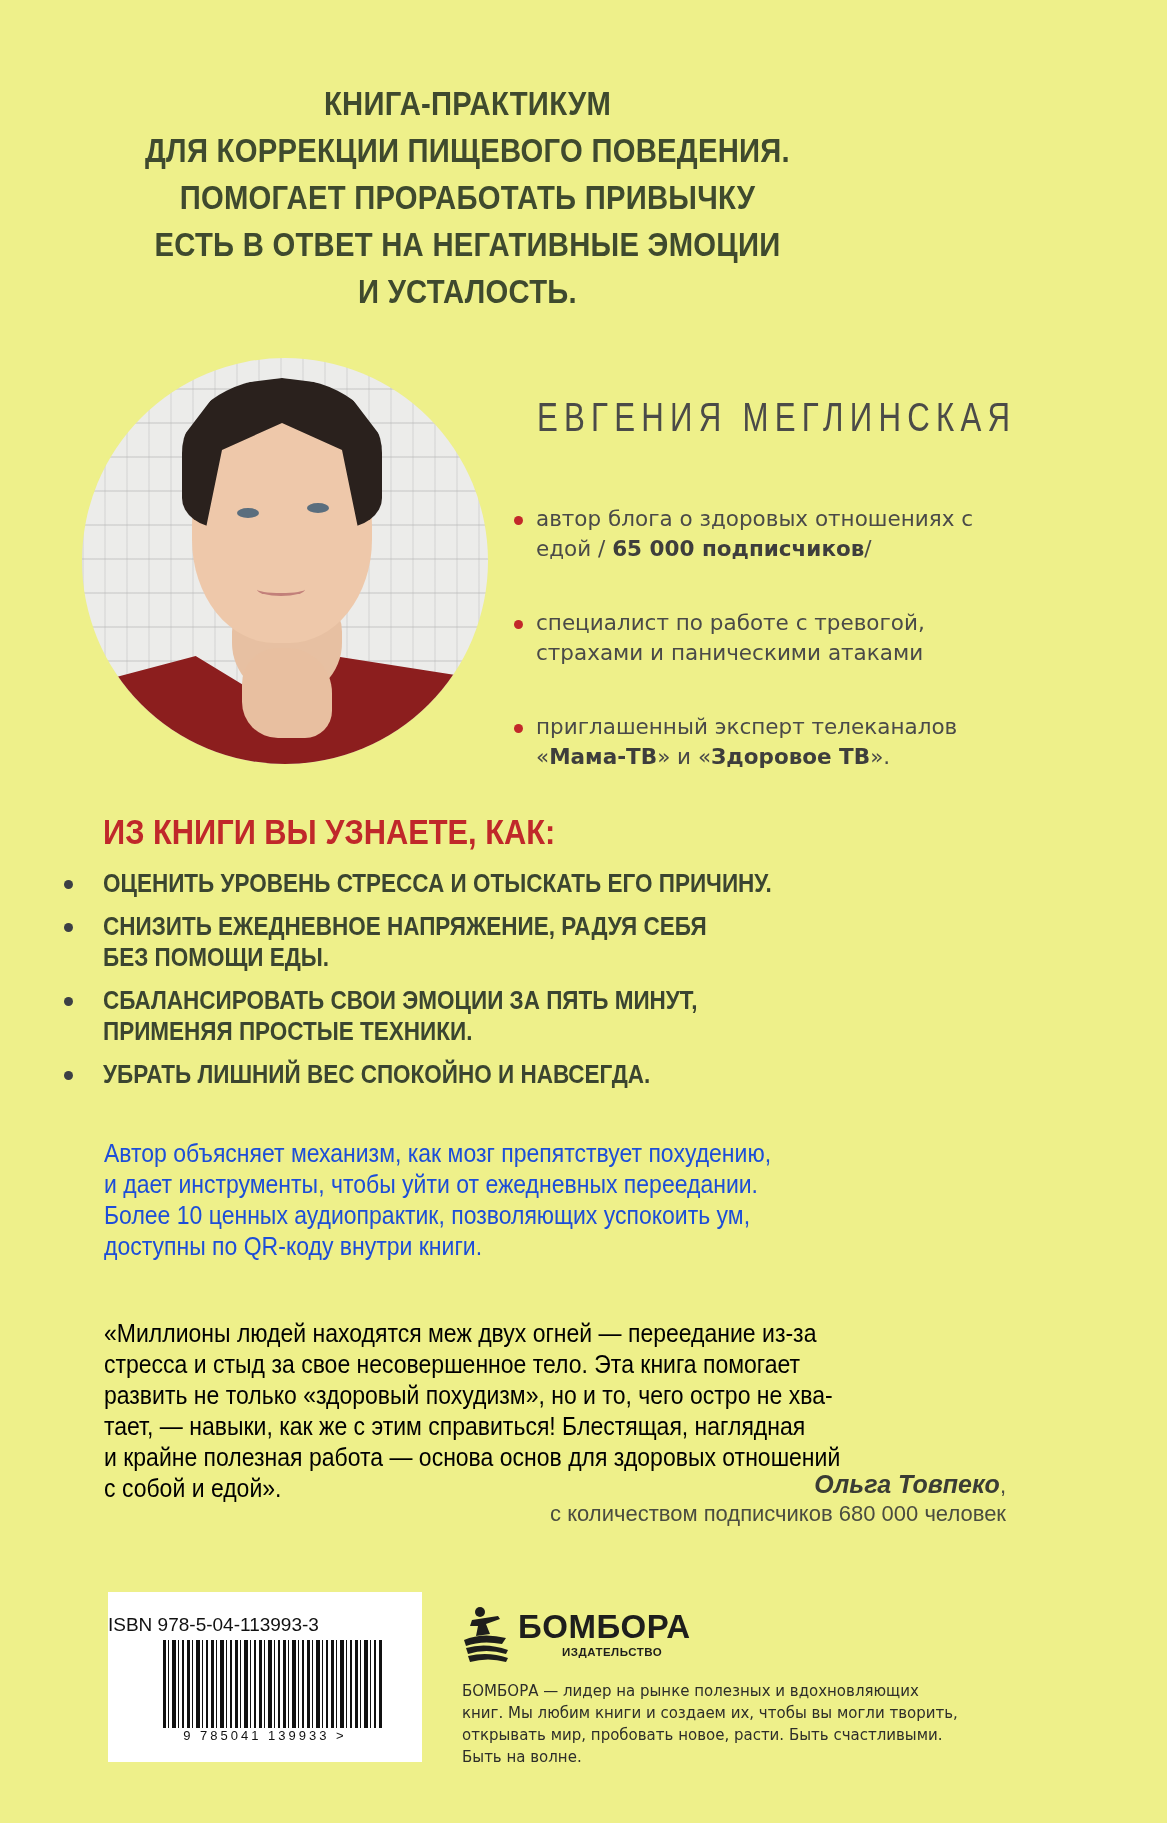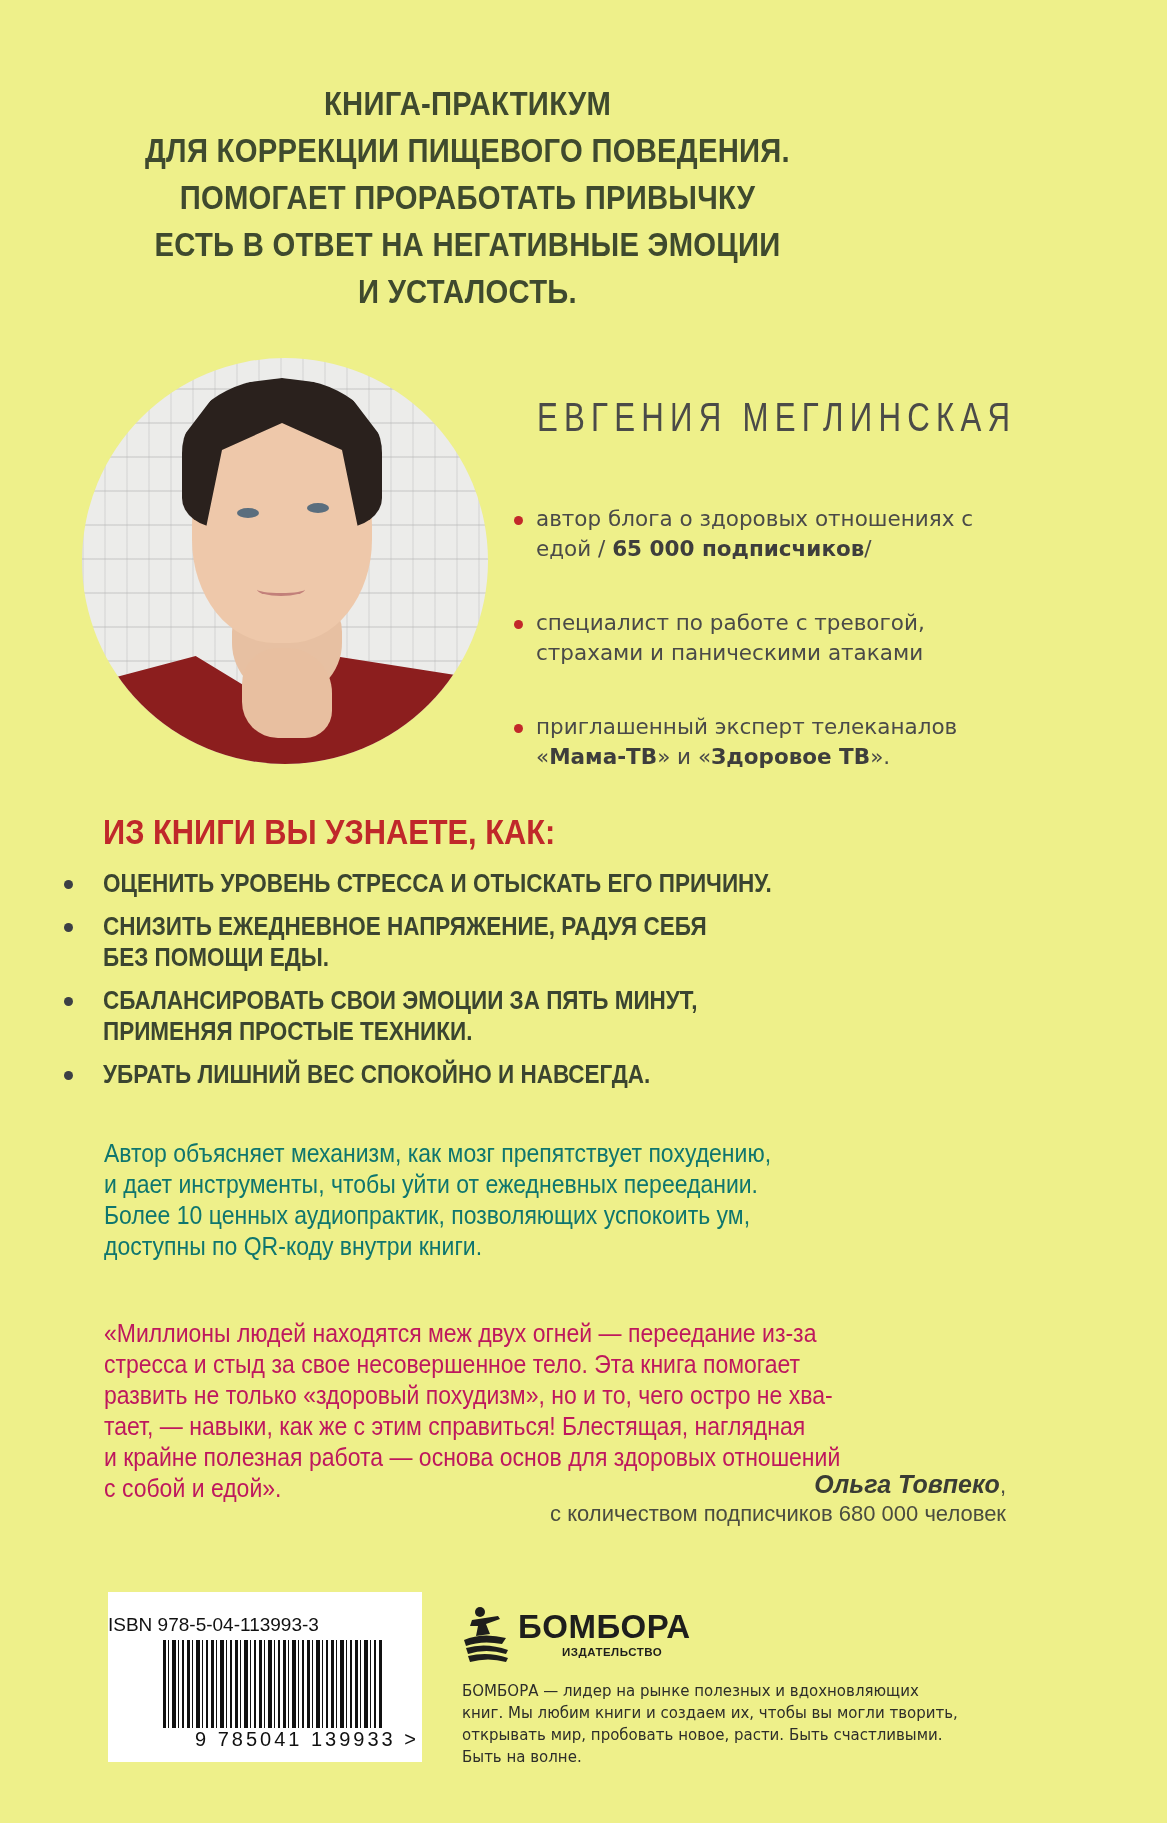--- a/index.html
+++ b/index.html
@@ -85,29 +85,29 @@
     font-size:25px; line-height:31px; margin-bottom:12px;
   }
   .learn-list li span { display:inline-block; transform:scaleX(0.9); transform-origin:left; }
   .learn-list li::before {
     content:""; position:absolute; left:4px; top:12px; width:9px; height:9px;
     border-radius:50%; background:#3C3F45;
   }
 
   
   .desc {
-    left:104px; top:1138px; width:900px; color:#0f766e;
+    left:104px; top:1138px; width:900px; color:#1d4ed8;
     font-family:"Liberation Sans Narrow","Liberation Sans", sans-serif;
     font-size:25px; line-height:31px;
   }
   .desc div { transform:scaleX(0.92); transform-origin:left; white-space:nowrap; }
 
   
   .quote {
-    left:104px; top:1318px; width:920px; color:#be185d;
+    left:104px; top:1318px; width:920px; color:#000000;
     font-family:"Liberation Sans Narrow","Liberation Sans", sans-serif;
     font-size:25px; line-height:31px;
   }
   .quote div { transform:scaleX(0.92); transform-origin:left; white-space:nowrap; }
   .quote-attr {
     right:161px; top:1470px; text-align:right; color:#4A4C40;
     font-family:"Liberation Sans Narrow","Liberation Sans", sans-serif;
     font-size:22px; line-height:28px;
   }
   .quote-attr .name { font-weight:bold; font-size:25px; color:#3A3C34;font-style:italic; }
@@ -122,21 +122,21 @@
   }
   .bars {
     position:absolute; left:55px; top:48px; width:220px; height:88px;
     background: repeating-linear-gradient(90deg,
       #111 0 3px, transparent 3px 5px, #111 5px 6px, transparent 6px 9px,
       #111 9px 13px, transparent 13px 15px, #111 15px 16px, transparent 16px 19px,
       #111 19px 21px, transparent 21px 24px);
   }
   .bar-digits {
     position:absolute; left:0; top:136px; width:314px; text-align:center;
-    font-size:20px; letter-spacing:3px; color:#111;padding-left:42px;
+    font-size:13px; letter-spacing:3px; color:#111;
   }
 
   
   .pub-logo { left:462px; top:1604px; width:230px; height:60px; }
   .pub-logo .mark { position:absolute; left:0; top:0; width:48px; height:60px; }
   .pub-logo .brand {
     position:absolute; left:56px; top:4px; font-weight:bold; font-size:33px; color:#1E1E1C;
     font-family:"Liberation Sans Narrow","Liberation Sans", sans-serif; letter-spacing:0.5px;
   }
   .pub-logo .sub {

